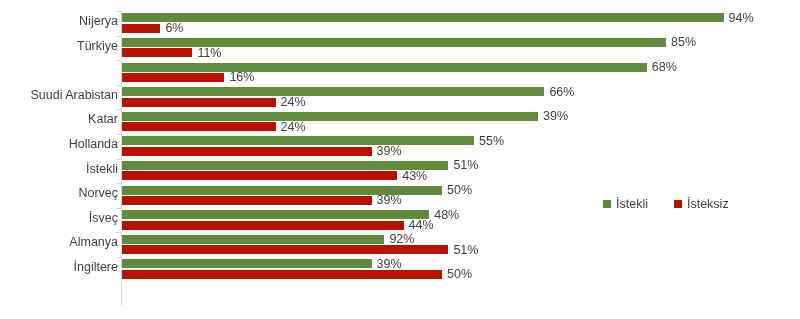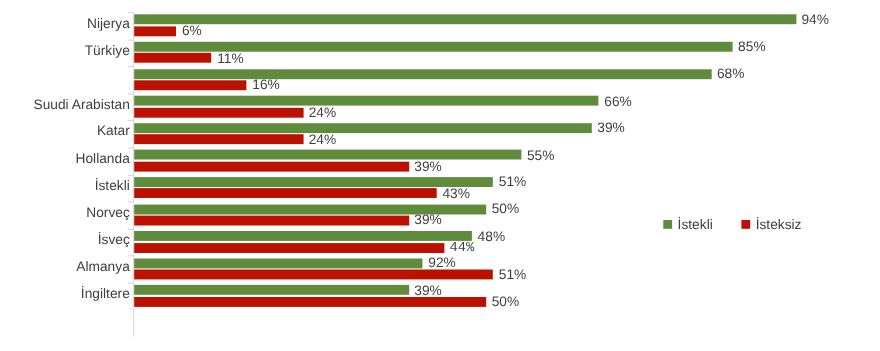--- a/index.html
+++ b/index.html
@@ -239,21 +239,21 @@
         <div class="row">
           <div class="tick"></div>
           <div class="cat-label">İsveç</div>
           <div class="bars">
             <div class="bar bar-green">
               <div class="bar-fill" style="width: 307.2px; background: rgb(95, 139, 60);"></div>
               <div class="bar-value" style="left: 307.2px;">48%</div>
             </div>
             <div class="bar bar-red">
               <div class="bar-fill" style="width: 281.6px; background: rgb(187, 17, 0);"></div>
-              <div class="bar-value" style="left: 281.6px; font-family: Liberation Mono, monospace;">44%</div>
+              <div class="bar-value" style="left: 281.6px;">44%</div>
             </div>
           </div>
         </div>
         <div class="row">
           <div class="tick"></div>
           <div class="cat-label">Almanya</div>
           <div class="bars">
             <div class="bar bar-green">
               <div class="bar-fill" style="width: 262.4px; background: rgb(95, 139, 60);"></div>
               <div class="bar-value" style="left: 262.4px;">92%</div>

